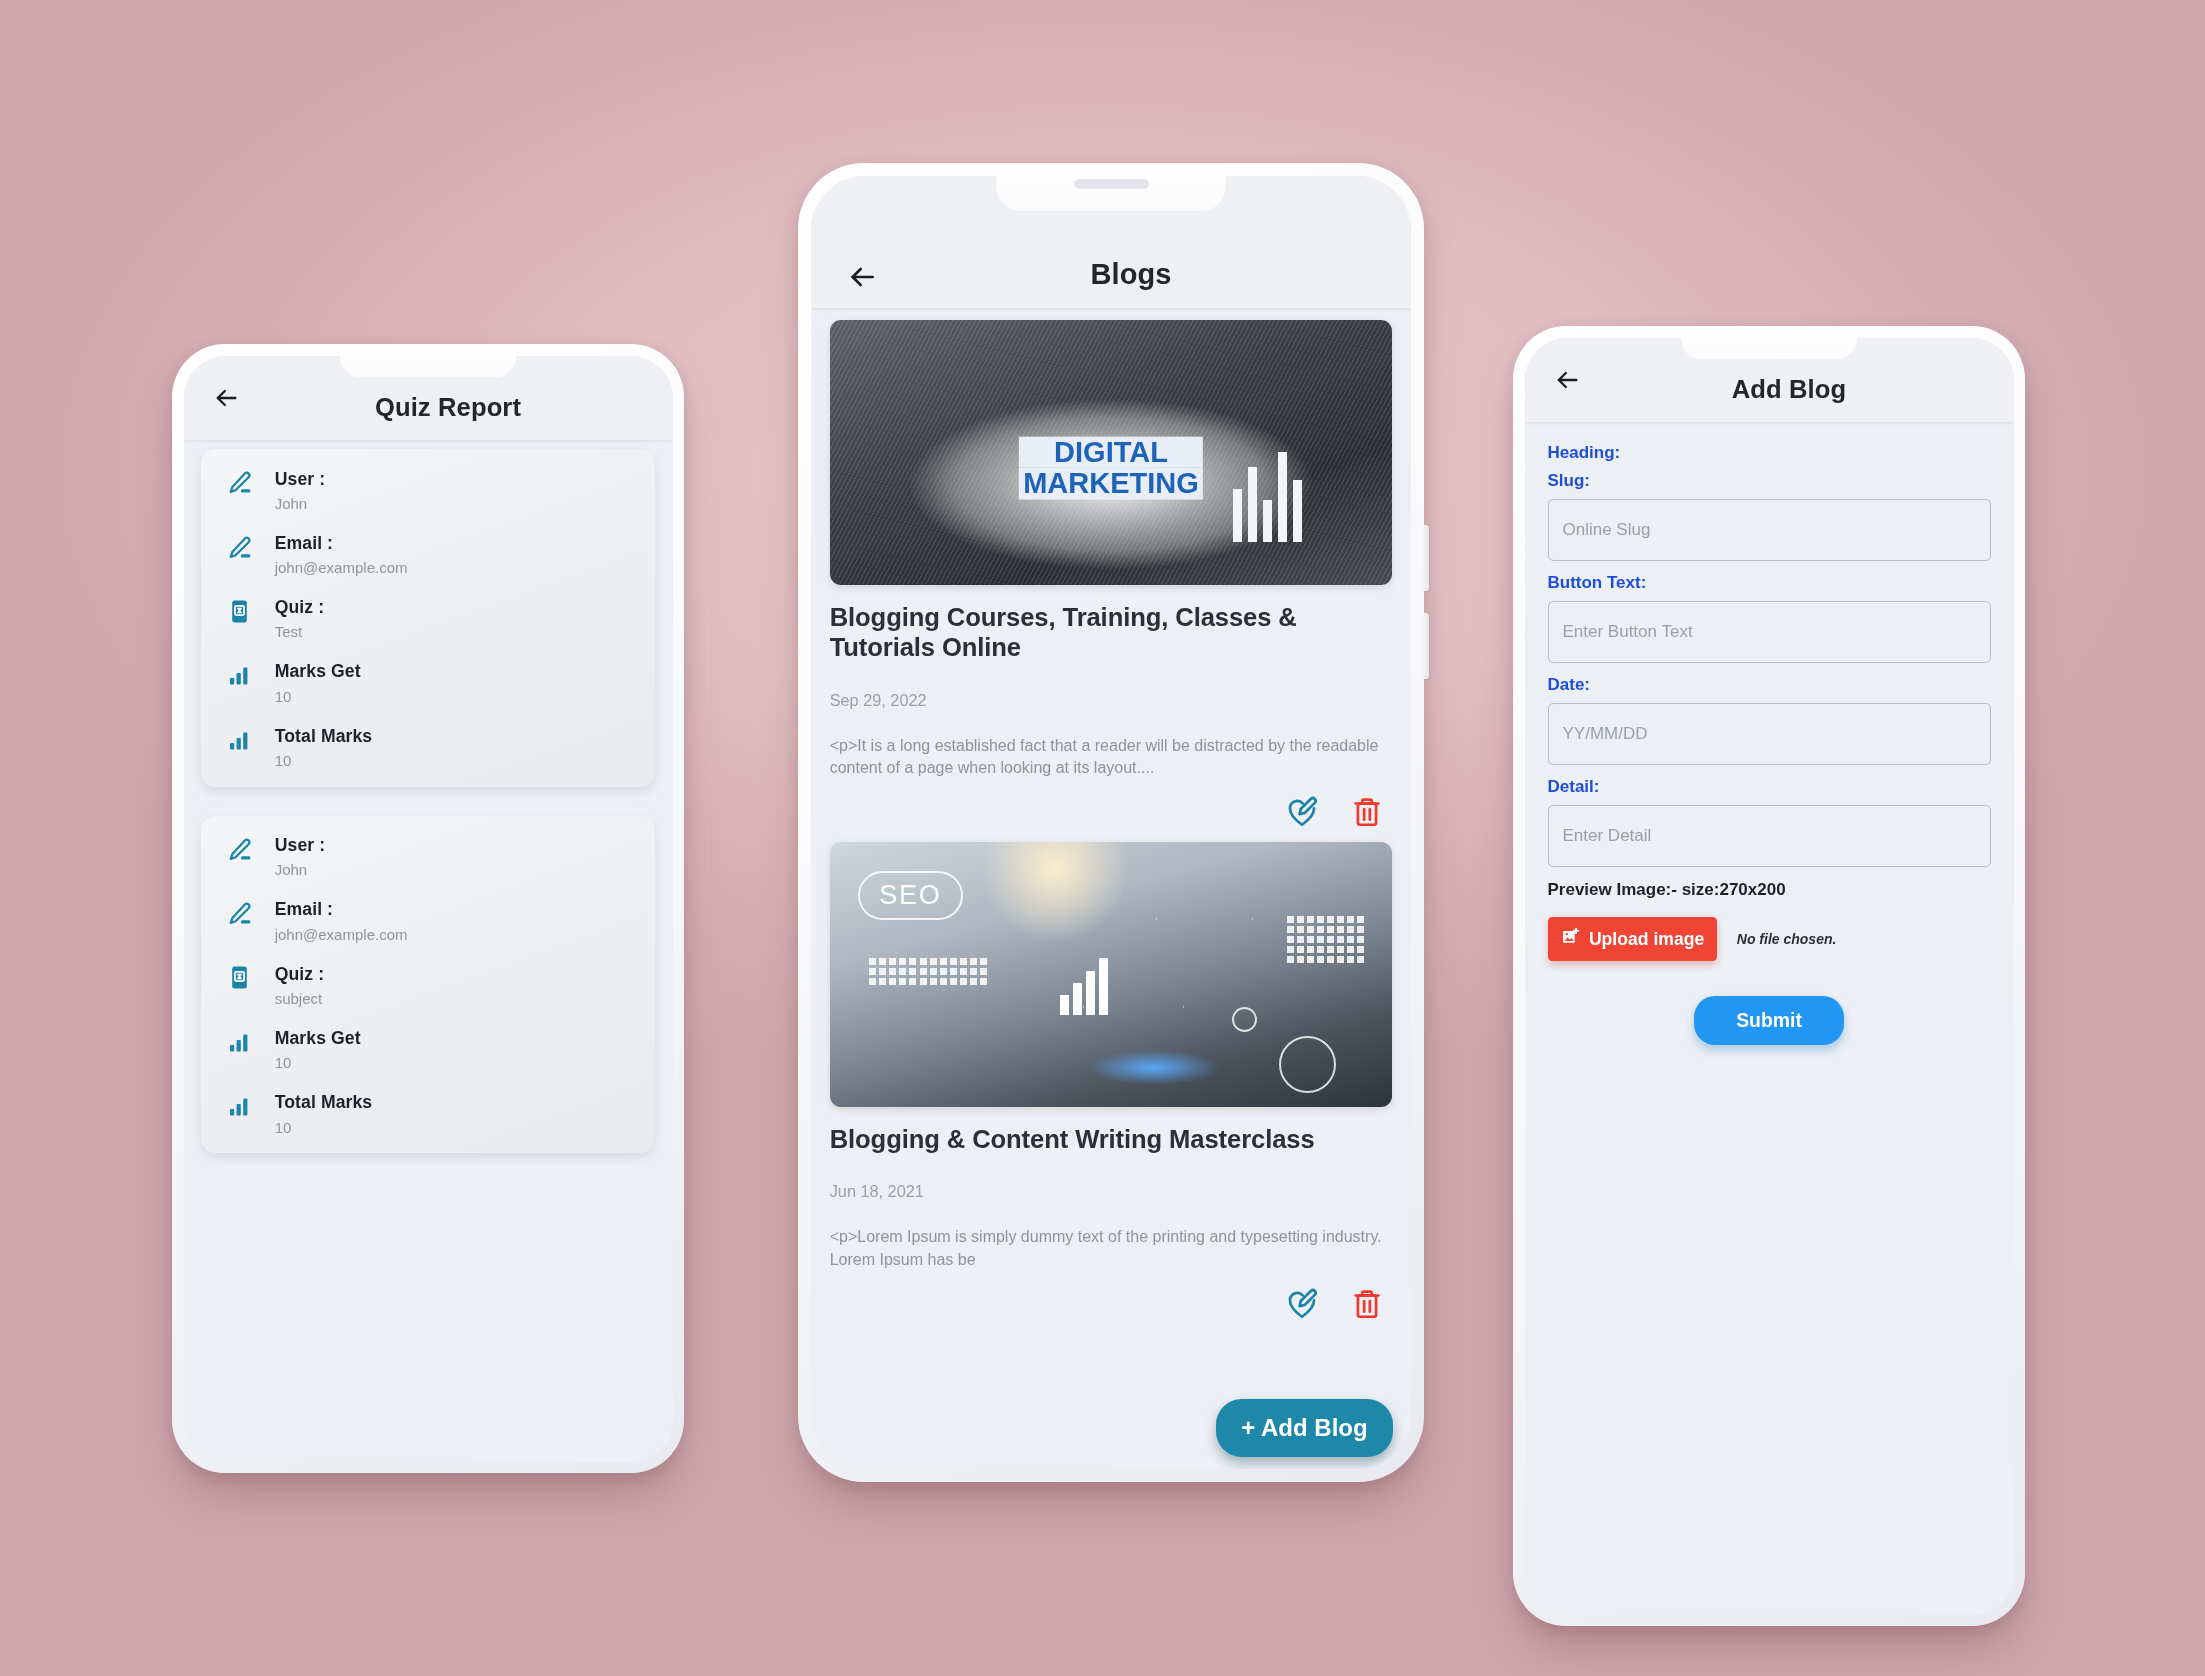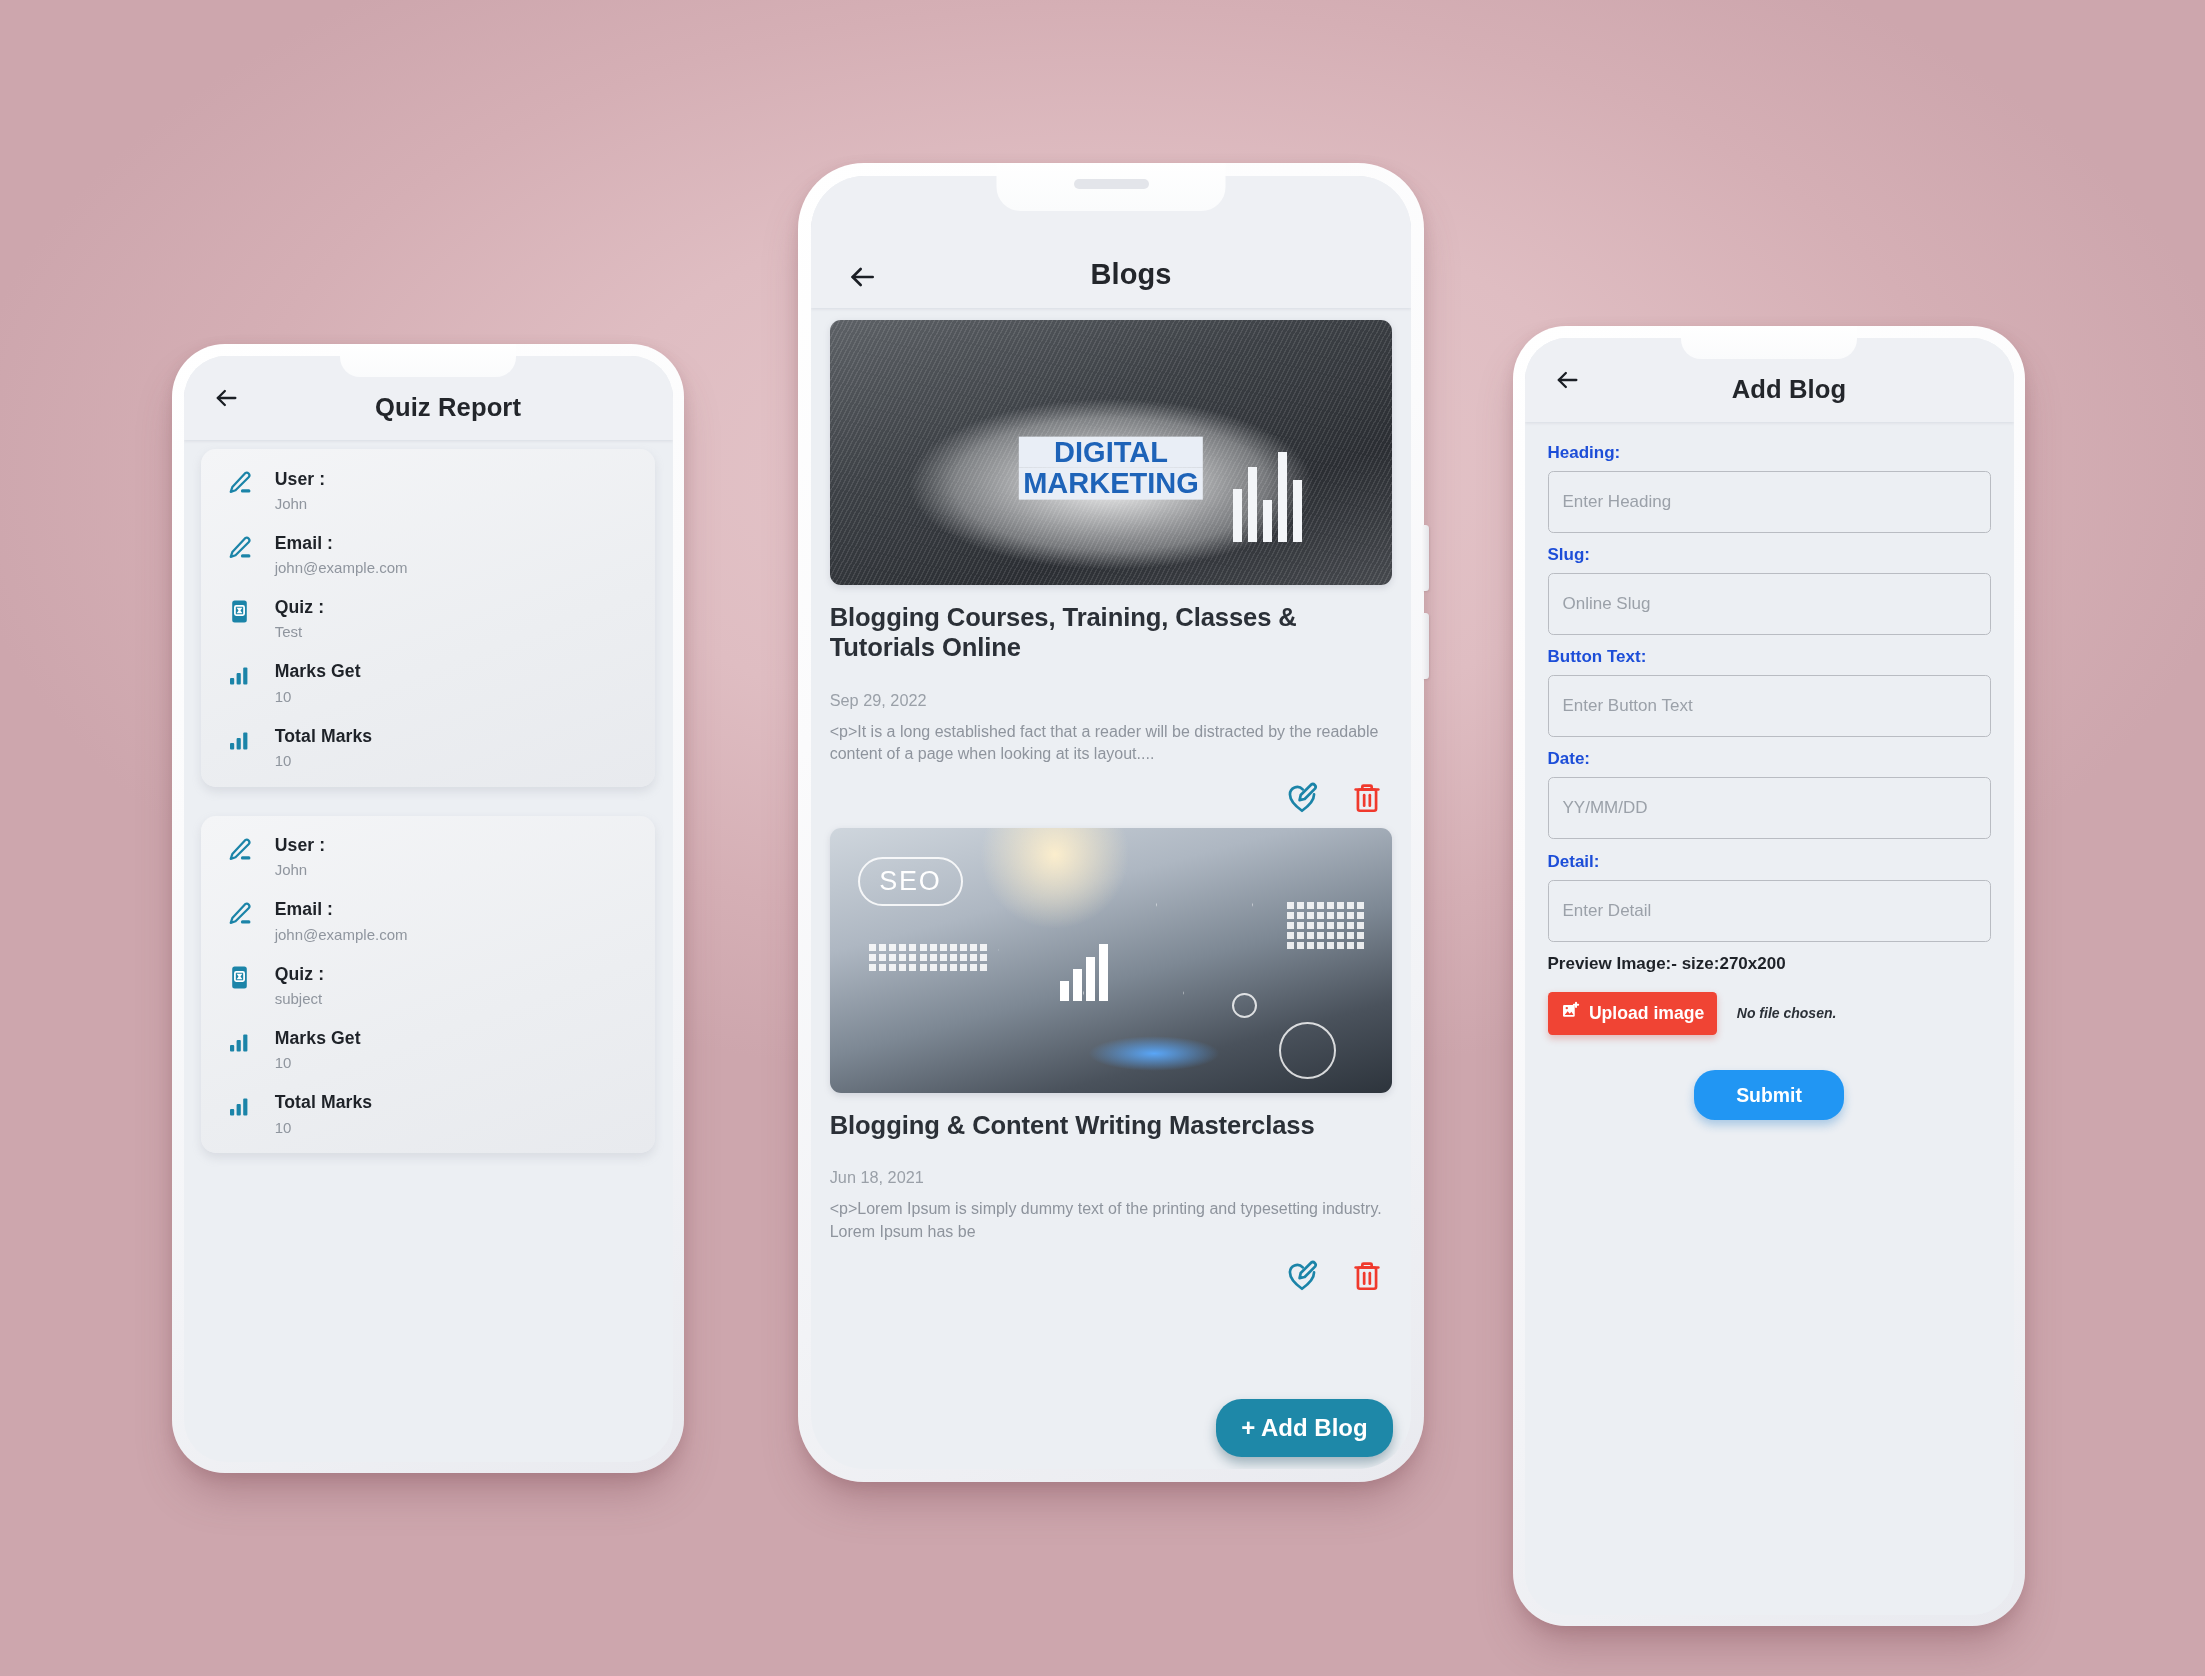--- a/index.html
+++ b/index.html
@@ -90,21 +90,21 @@
     border-radius:0 3.5px 3.5px 0;
     box-shadow:0.9px 0.9px 1.8px rgba(150,120,125,.25);
   }
   .blogcard{ margin:11.5px 18.5px 0 18.5px; }
   .blogimg{
     width:100%; height:265px; border-radius:11px; overflow:hidden; position:relative;
     box-shadow:0 2.6px 6.2px rgba(140,145,160,.25);
   }
   .blogtitle{ font-size:25.6px; font-weight:700; color:#2b3037; line-height:1.18; margin-top:17.6px; letter-spacing:-0.1px;}
   .blogdate{ font-size:16.3px; color:#9aa0a8; margin-top:28px; }
-  .blogexcerpt{ font-size:16px; color:#8e949d; line-height:1.42; margin-top:11px; }
+  .blogexcerpt{ font-size:16px; color:#8e949d; line-height:1.42; margin-top:25px; }
   .blogactions{ display:flex; justify-content:flex-end; gap:31px; margin-top:15px; padding-right:8.8px; }
   .fab{
     position:absolute; right:17.6px; bottom:11.5px;
     background:#1e88a8; color:#fff; border-radius:25.6px;
     padding:15px 25.6px; font-size:24px; font-weight:700;
     box-shadow:0 6.2px 11.5px rgba(20,70,90,.35);
     z-index:30; white-space:nowrap;
   }
 
   
@@ -535,21 +535,20 @@
             <line x1="20" y1="12" x2="5" y2="12"></line>
               <polyline points="11 18 5 12 11 6"></polyline>
           </svg>
         </div>
         <div class="appbar-title">Add Blog</div>
       </div>
 
       <div class="scrollbody">
 
         <div class="flabel">Heading:</div>
-        <div class="finput">Enter Heading</div>
 
         <div class="flabel">Slug:</div>
         <div class="finput">Online Slug</div>
 
         <div class="flabel">Button Text:</div>
         <div class="finput">Enter Button Text</div>
 
         <div class="flabel">Date:</div>
         <div class="finput">YY/MM/DD</div>
 

